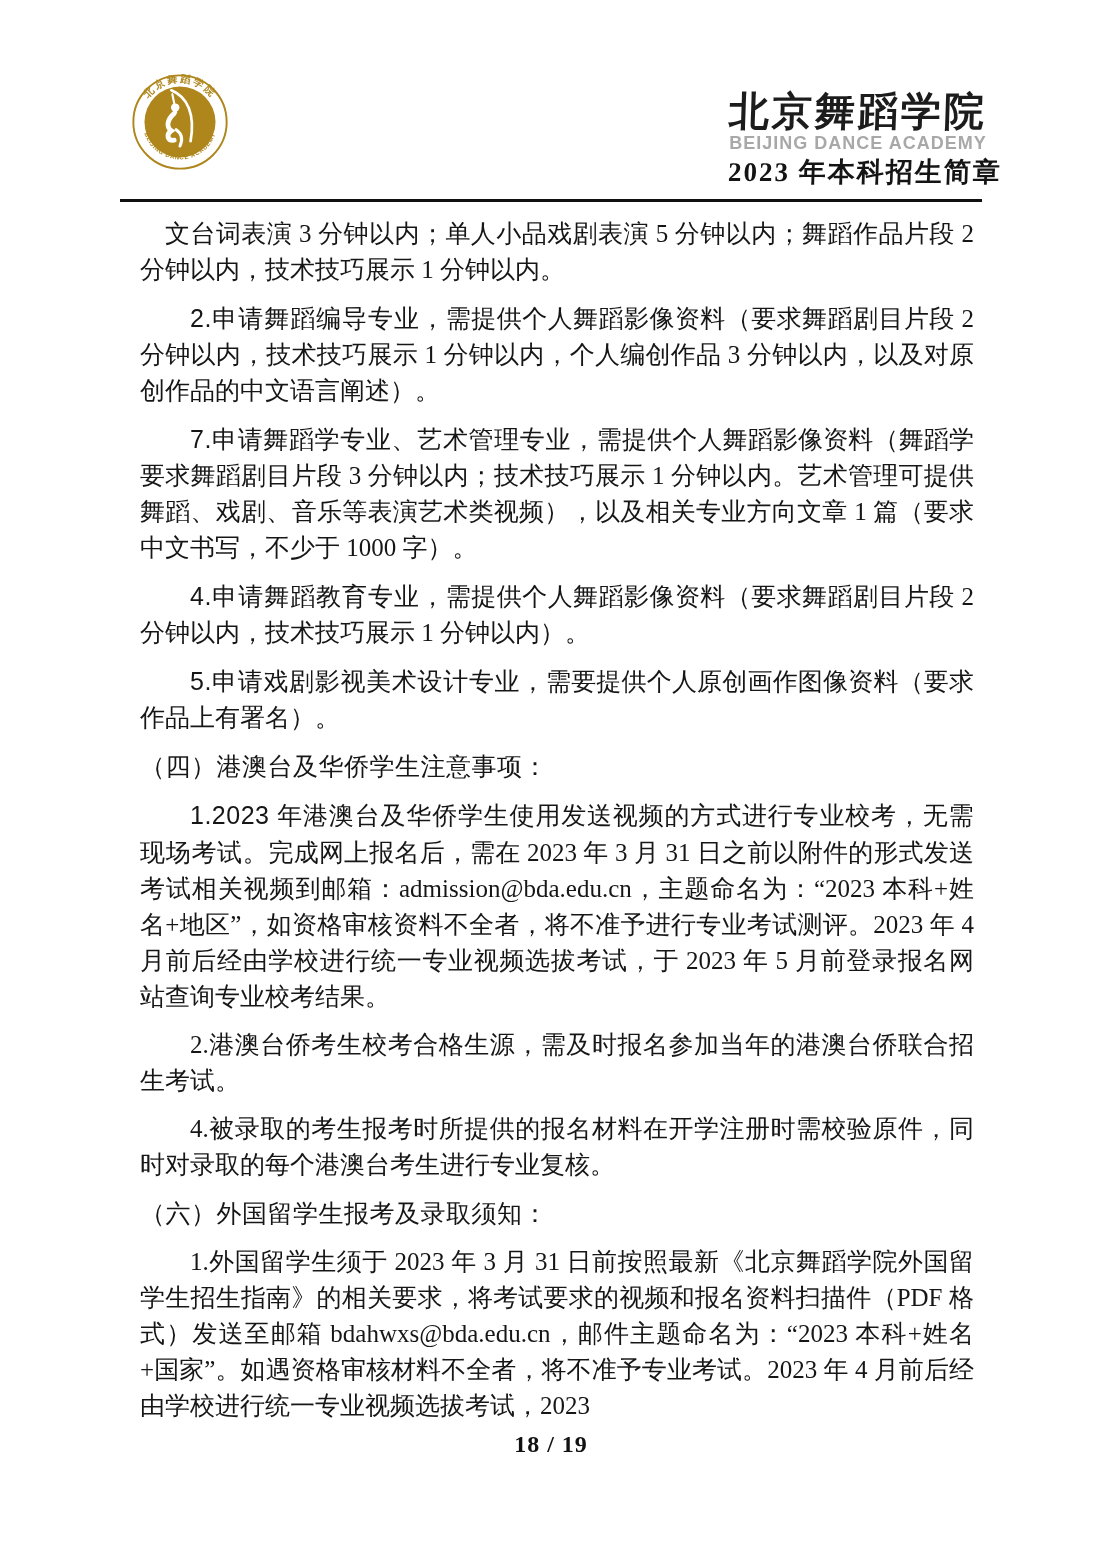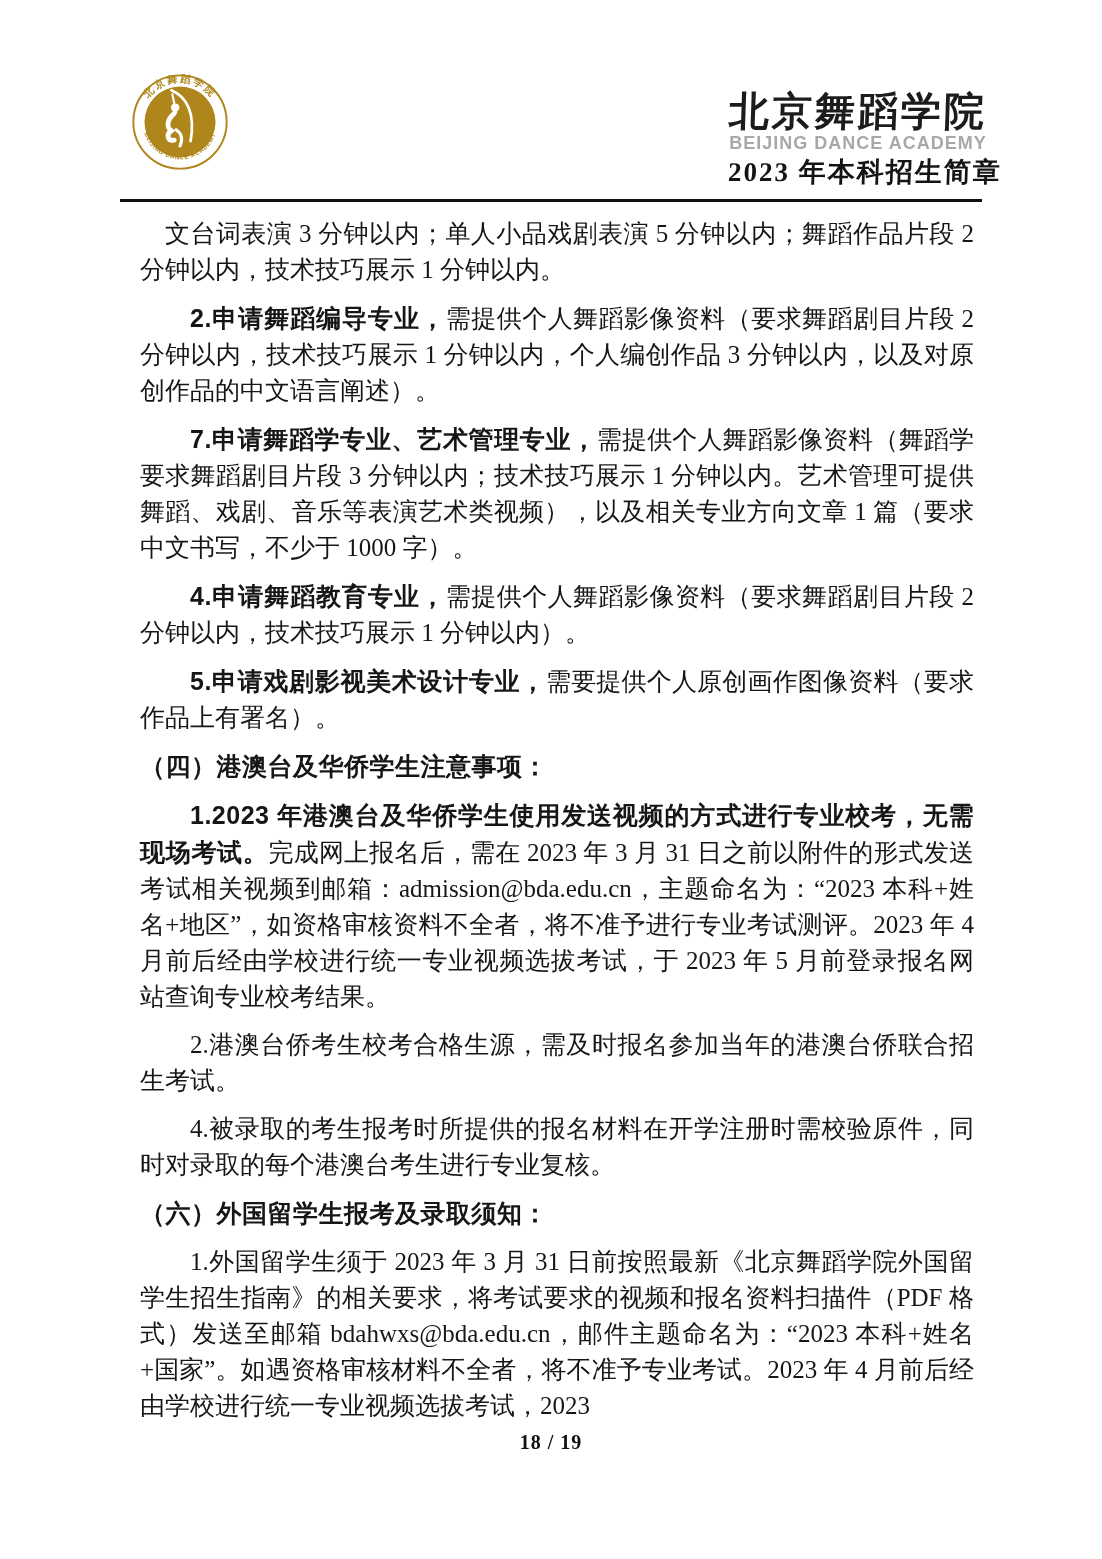--- a/index.html
+++ b/index.html
@@ -26,25 +26,25 @@
   .rule{position:absolute;left:120px;top:199px;width:862px;height:3px;background:#101010;}
   
   .docbody{
     position:absolute;left:128px;top:204px;width:858px;
     font-size:25px;line-height:36px;text-align:justify;text-justify:inter-character;
   }
   .docbody p{margin:12px;padding:0;}
   .ind1{text-indent:25px;}
   .ind2{text-indent:50px;}
   .gap{margin-top:34px;}
-  .b{font-weight:700;font-family:"Liberation Sans","DejaVu Sans",sans-serif;letter-spacing:0.5px;}
+  .b{font-weight:400;font-family:"Liberation Sans","DejaVu Sans",sans-serif;letter-spacing:0.5px;}
   
   .footer{
     position:absolute;left:0;top:1431px;width:100%;text-align:center;
-    font-size:20px;font-weight:700;letter-spacing:1px;color:#111;
+    font-size:24px;font-weight:700;letter-spacing:1px;color:#111;
   }
 </style>
 </head>
 <body>
 
 <div class="page">
 
   <div class="logo">
     <svg viewBox="0 0 100 100" width="96" height="96" xmlns="http://www.w3.org/2000/svg">
       <defs>

